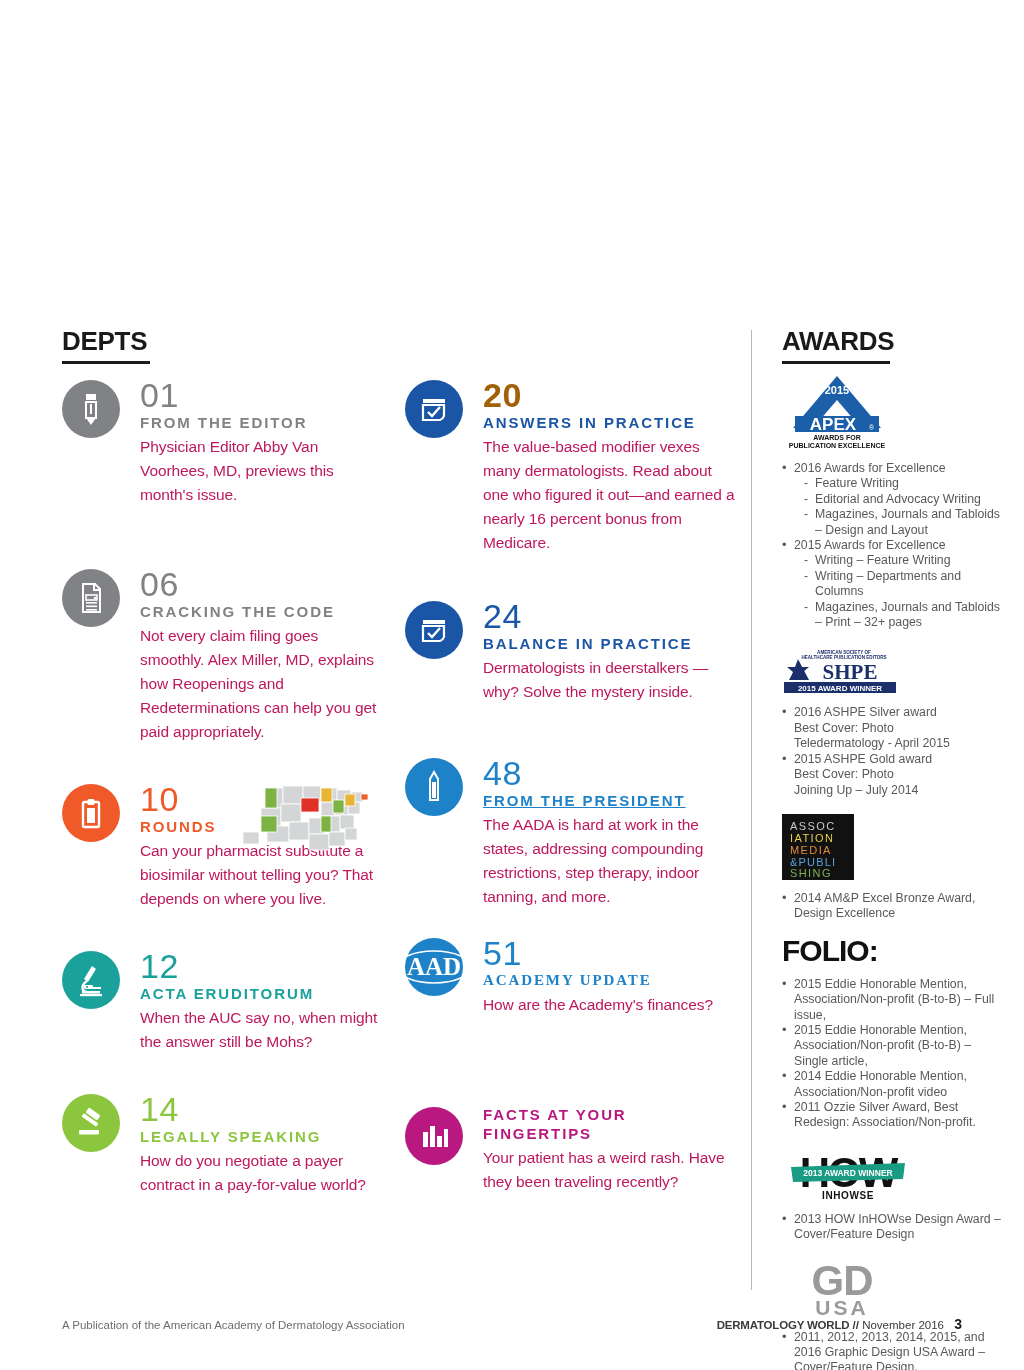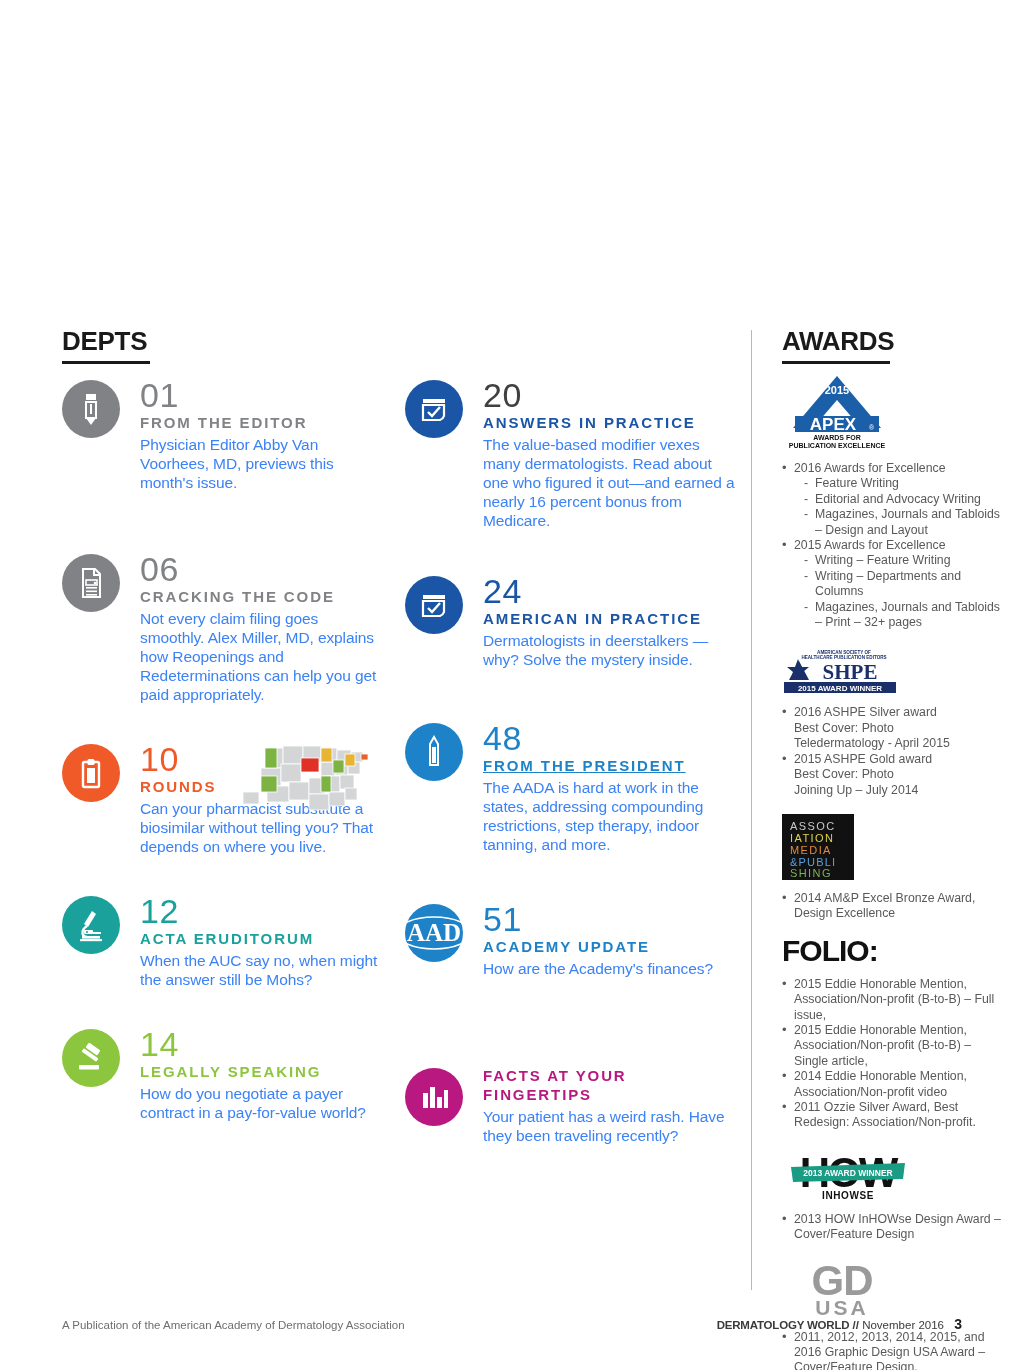--- a/index.html
+++ b/index.html
@@ -56,22 +56,22 @@
     font-size: 34px; line-height: 34px;
     font-weight: 300; letter-spacing: 0.5px;
     margin-bottom: 1px;
   }
   .ttl {
     font-size: 15px; font-weight: bold;
     letter-spacing: 1.9px; line-height: 19px;
     margin-bottom: 3px;
   }
   .desc {
-    font-size: 15.5px; line-height: 19px;
-    color: #3b82f6; letter-spacing: -0.1px;
+    font-size: 15.5px; line-height: 24px;
+    color: #be185d; letter-spacing: -0.1px;
   }
   .desc em { font-style: italic; }
 
   
   .map-thumb { position: absolute; left: 175px; top: -6px; }
 
   
   .award-block { margin-bottom: 14px; }
   .award-logo { margin-bottom: 7px; }
   .award-list { list-style: none; }
@@ -244,59 +244,59 @@
   <div class="col" id="col-mid">
 
     <div class="entry" style="margin-bottom:44px;">
       <div class="badge" style="background:#1b55a5;">
         <svg width="32" height="32" viewBox="0 0 32 32">
           <path d="M5 6 H27 V10 H5 Z" fill="#fff"></path>
           <path d="M5 12 V27 H22 C22 27 25 26 26 23 V12 Z" fill="none" stroke="#fff" stroke-width="2.2"></path>
           <polyline points="10,19 14,23 22,14" fill="none" stroke="#fff" stroke-width="2.4"></polyline>
         </svg>
       </div>
-      <div class="num" style="color:#404040;">20</div>
+      <div class="num" style="color:#a16207;font-weight:bold;">20</div>
       <div class="ttl" style="color:#1b55a5;">ANSWERS IN PRACTICE</div>
       <div class="desc" style="max-width:255px;">The value-based modifier vexes many dermatologists. Read about one who figured it out—and earned a nearly 16 percent bonus from Medicare.</div>
     </div>
 
     <div class="entry" style="margin-bottom:52px;">
       <div class="badge" style="background:#1b55a5;">
         <svg width="32" height="32" viewBox="0 0 32 32">
           <path d="M5 6 H27 V10 H5 Z" fill="#fff"></path>
           <path d="M5 12 V27 H22 C22 27 25 26 26 23 V12 Z" fill="none" stroke="#fff" stroke-width="2.2"></path>
           <polyline points="10,19 14,23 22,14" fill="none" stroke="#fff" stroke-width="2.4"></polyline>
         </svg>
       </div>
       <div class="num" style="color:#1b55a5;">24</div>
-      <div class="ttl" style="color:#1b55a5;">AMERICAN IN PRACTICE</div>
+      <div class="ttl" style="color:#1b55a5;">BALANCE IN PRACTICE</div>
       <div class="desc" style="max-width:250px;">Dermatologists in deerstalkers — why? Solve the mystery inside.</div>
     </div>
 
-    <div class="entry" style="margin-bottom:48px;">
+    <div class="entry" style="margin-bottom:27px;">
       <div class="badge" style="background:#1e82c8;">
         <svg width="28" height="34" viewBox="0 0 28 34">
           <path d="M14 2 L18 9 V30 H10 V9 Z" fill="none" stroke="#fff" stroke-width="2"></path>
           <rect x="12" y="12" width="4" height="16" fill="#fff"></rect>
         </svg>
       </div>
       <div class="num" style="color:#1e82c8;">48</div>
       <div class="ttl" style="color:#1e82c8;text-decoration:underline;">FROM THE PRESIDENT</div>
       <div class="desc" style="max-width:250px;">The AADA is hard at work in the states, addressing compounding restrictions, step therapy, indoor tanning, and more.</div>
     </div>
 
     <div class="entry" style="margin-bottom:88px;">
       <div class="badge" style="background:#1e82c8; overflow:visible;">
         <svg width="78" height="40" viewBox="0 0 78 40" style="position:absolute;left:-10px;top:9px;">
           <ellipse cx="39" cy="20" rx="37" ry="16" fill="none" stroke="#fff" stroke-width="1.6"></ellipse>
           <text x="39" y="28" text-anchor="middle" font-family="'Liberation Serif', serif" font-size="25" font-weight="bold" fill="#fff">AAD</text>
         </svg>
       </div>
       <div class="num" style="color:#1e82c8;">51</div>
-      <div class="ttl" style="color:#1e82c8;">ACADEMY UPDATE</div>
+      <div class="ttl" style="color:#1e82c8;font-family:Liberation Serif, serif;">ACADEMY UPDATE</div>
       <div class="desc" style="max-width:260px;">How are the Academy's finances?</div>
     </div>
 
     <div class="entry">
       <div class="badge" style="background:#b8187f;">
         <svg width="30" height="30" viewBox="0 0 30 30">
           <rect x="4" y="11" width="5" height="15" fill="#fff"></rect>
           <rect x="11" y="5" width="5" height="21" fill="#fff"></rect>
           <rect x="18" y="15" width="5" height="11" fill="#fff"></rect>
           <rect x="25" y="8" width="4" height="18" fill="#fff"></rect>

